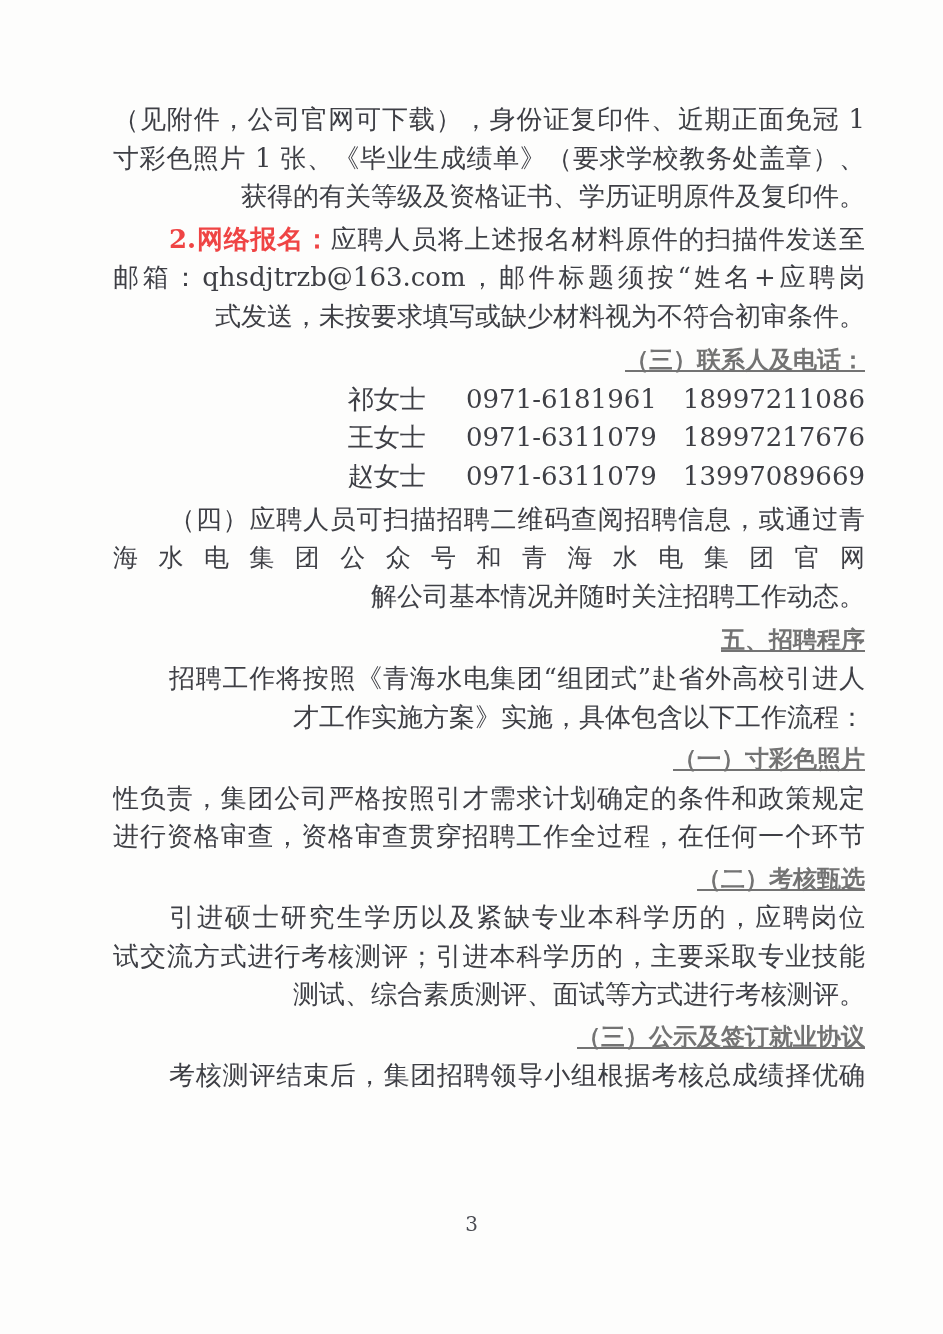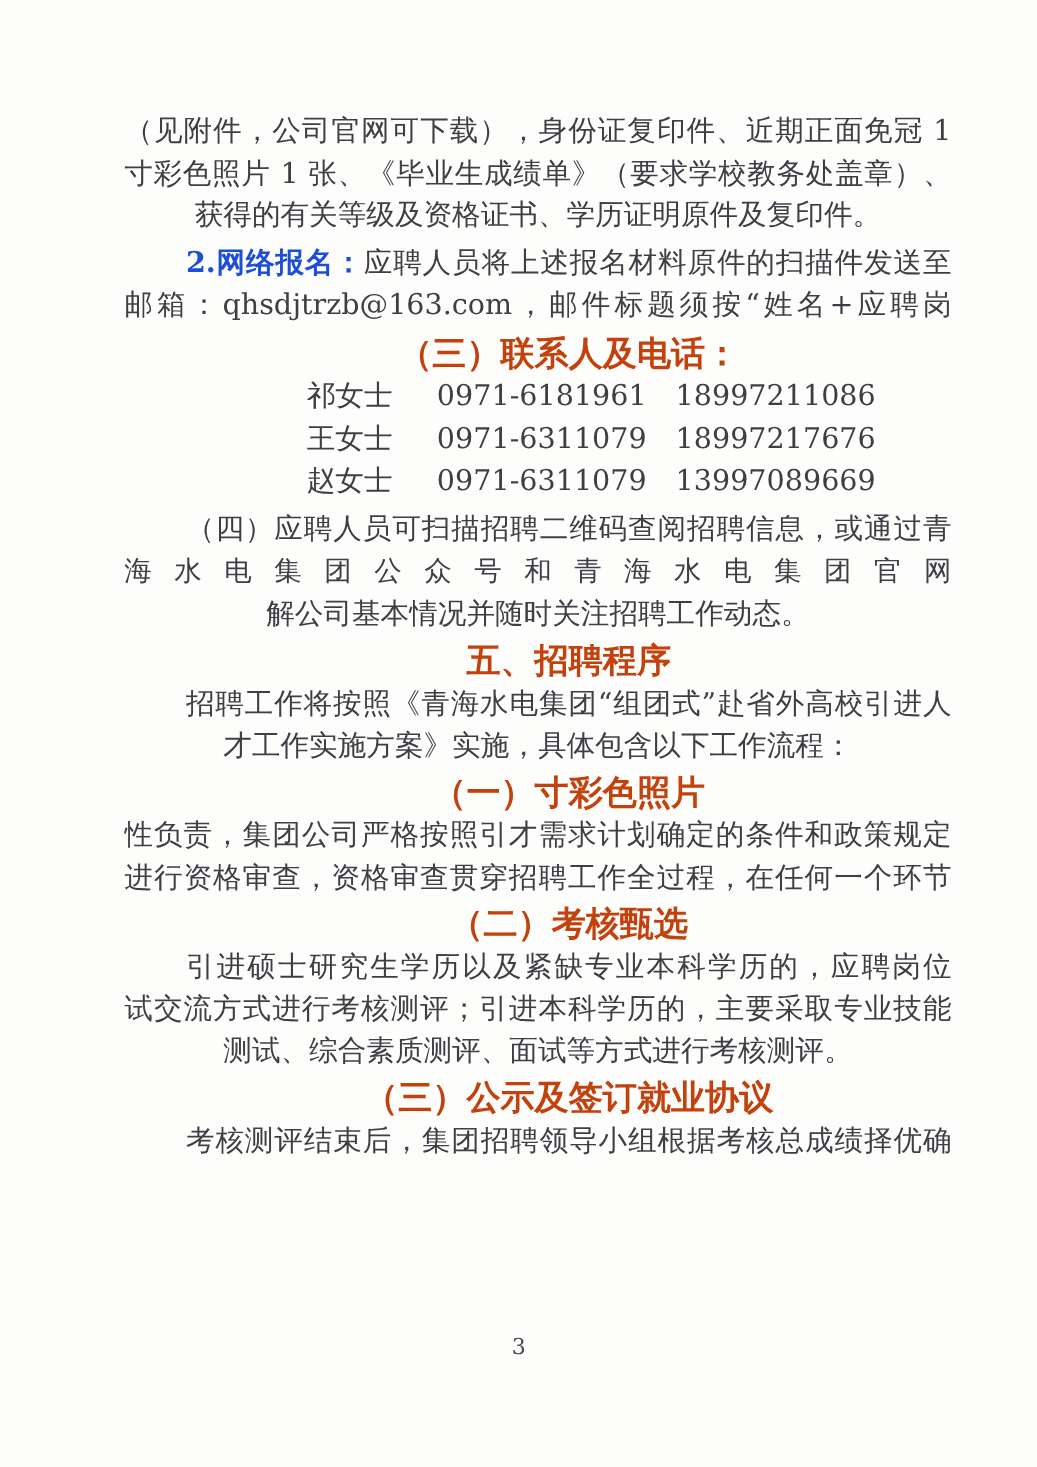--- a/index.html
+++ b/index.html
@@ -13,35 +13,36 @@
   .doc{
     position:absolute;
     left:113px;top:100px;width:752px;
     font-size:26px;
     color:#3e3f45;
   }
   .ln{
     line-height:38.5px;
     height:38.5px;
     overflow:hidden;
-    text-align:center;
+    text-align:right;
   }
   .j{
     text-align:justify;
     text-align-last:justify;
     -moz-text-align-last:justify;
   }
   .ind{ text-indent:56px; }
   .hd{
     font-family:"DejaVu Sans","Liberation Sans",sans-serif;
     font-weight:600;
-    font-size:31px;
-    color:#c2410c;
+    font-size:24px;
+    color:#737373;
+    text-decoration:underline;
   }
-  .lead{ font-weight:700; color:#1d4ed8;margin-top:20px; }
+  .lead{ font-weight:700; color:#ef4444;margin-top:20px; }
   .tight{ font-size:25px; }
   .url{ font-size:25px; letter-spacing:-0.2px; }
   .s4{ margin-top:4px; } .s5{ margin-top:5px; } .s6{ margin-top:6px; }
   .contact{
     padding-left:97px;
     text-indent:0;
   }
   .contact .cphone{ margin-left:32px; }
   .contact .cmobile{ margin-left:18px; }
   .pagefoot{
@@ -59,20 +60,21 @@
 <main class="doc">
 
   <div class="ln j">（见附件，公司官网可下载），身份证复印件、近期正面免冠 1</div>
   <div class="ln j">寸彩色照片 1 张、《毕业生成绩单》（要求学校教务处盖章）、</div>
   <div class="ln">获得的有关等级及资格证书、学历证明原件及复印件。</div>
 
   <div class="ln j ind s4">
     <span class="lead">2.网络报名：</span><span>应聘人员将上述报名材料原件的扫描件发送至</span>
   </div>
   <div class="ln j">邮箱：qhsdjtrzb@163.com，邮件标题须按“姓名+应聘岗位”的格</div>
+  <div class="ln">式发送，未按要求填写或缺少材料视为不符合初审条件。</div>
 
   <div class="ln ind hd s6">（三）联系人及电话：</div>
 
   <div class="ln contact">
     <span class="cname">祁女士</span>
     <span class="cphone">0971-6181961</span>
     <span class="cmobile">18997211086</span>
   </div>
   <div class="ln contact">
     <span class="cname">王女士</span>

